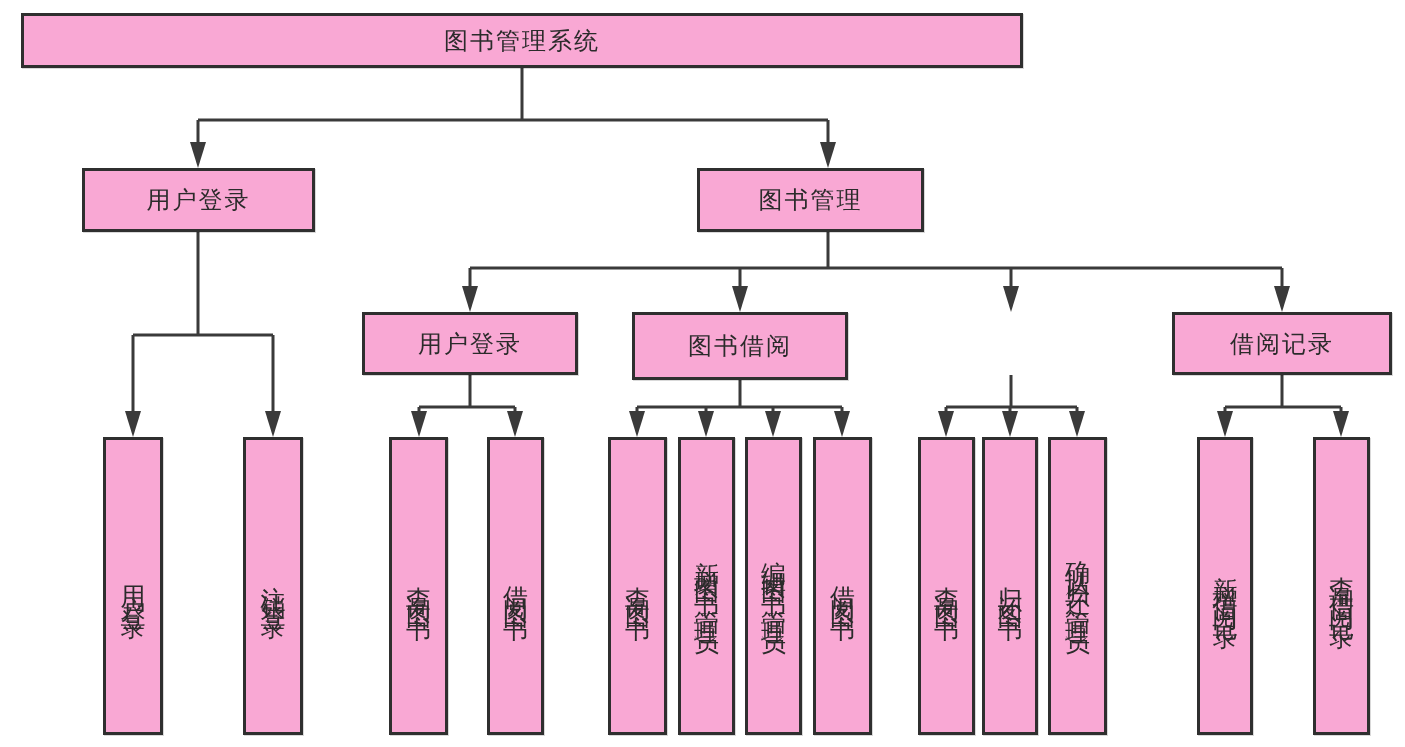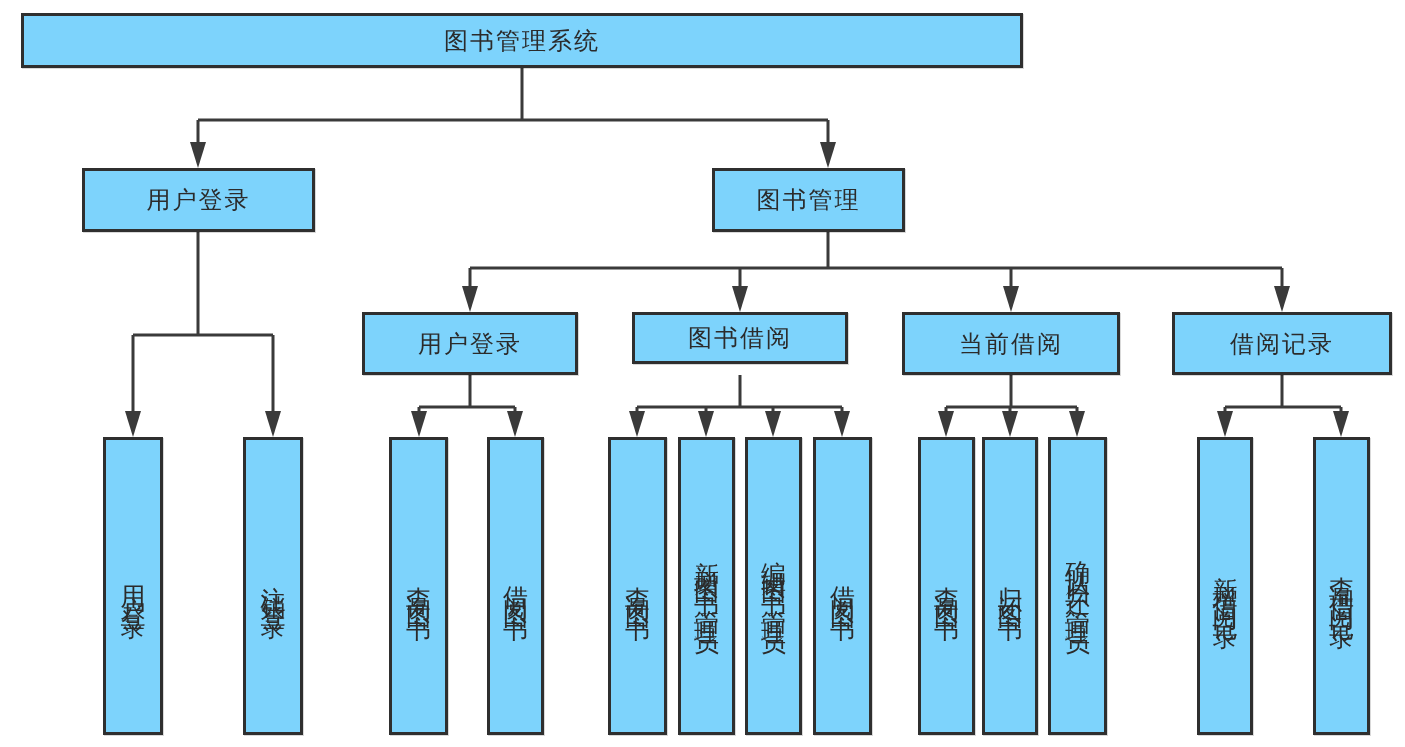--- a/index.html
+++ b/index.html
@@ -8,21 +8,21 @@
     width:1405px;height:747px;
     background:#ffffff;
     font-family:"DejaVu Sans","Liberation Sans",sans-serif;
     overflow:hidden;
   }
   svg.wires{position:absolute;left:0;top:0;z-index:1;}
   .box{
     position:absolute;
     box-sizing:border-box;
     border:3px solid #2f2f2f;
-    background:#7dd3fc;
+    background:#f9a8d4;
     color:#2b2b2b;
     display:flex;align-items:center;justify-content:center;
     z-index:2;
     box-shadow:1px 1px 0 rgba(0,0,0,0.15);
   }
   .box.h span{
     font-size:24px;
     letter-spacing:2px;
     white-space:nowrap;
   }
@@ -92,32 +92,29 @@
     </g>
   </svg>
 
   <div class="box h" style="left:21px;top:13px;width:1002px;height:55px">
     <span>图书管理系统</span>
   </div>
 
   <div class="box h" style="left:82px;top:168px;width:233px;height:64px">
     <span>用户登录</span>
   </div>
-  <div class="box h" style="left:712px;top:168px;width:193px;height:64px">
+  <div class="box h" style="left:697px;top:168px;width:227px;height:64px">
     <span>图书管理</span>
   </div>
 
   <div class="box h" style="left:362px;top:312px;width:216px;height:63px">
     <span>用户登录</span>
   </div>
-  <div class="box h" style="left:632px;top:312px;width:216px;height:52px">
+  <div class="box h" style="left:632px;top:312px;width:216px;height:68px">
     <span>图书借阅</span>
-  </div>
-  <div class="box h" style="left:902px;top:312px;width:218px;height:63px">
-    <span>当前借阅</span>
   </div>
   <div class="box h" style="left:1172px;top:312px;width:220px;height:63px">
     <span>借阅记录</span>
   </div>
 
   <div class="box v" style="left:103px;top:437px;width:60px;height:298px">
     <span>用户登录</span>
   </div>
   <div class="box v" style="left:243px;top:437px;width:60px;height:298px">
     <span>注销登录</span>

